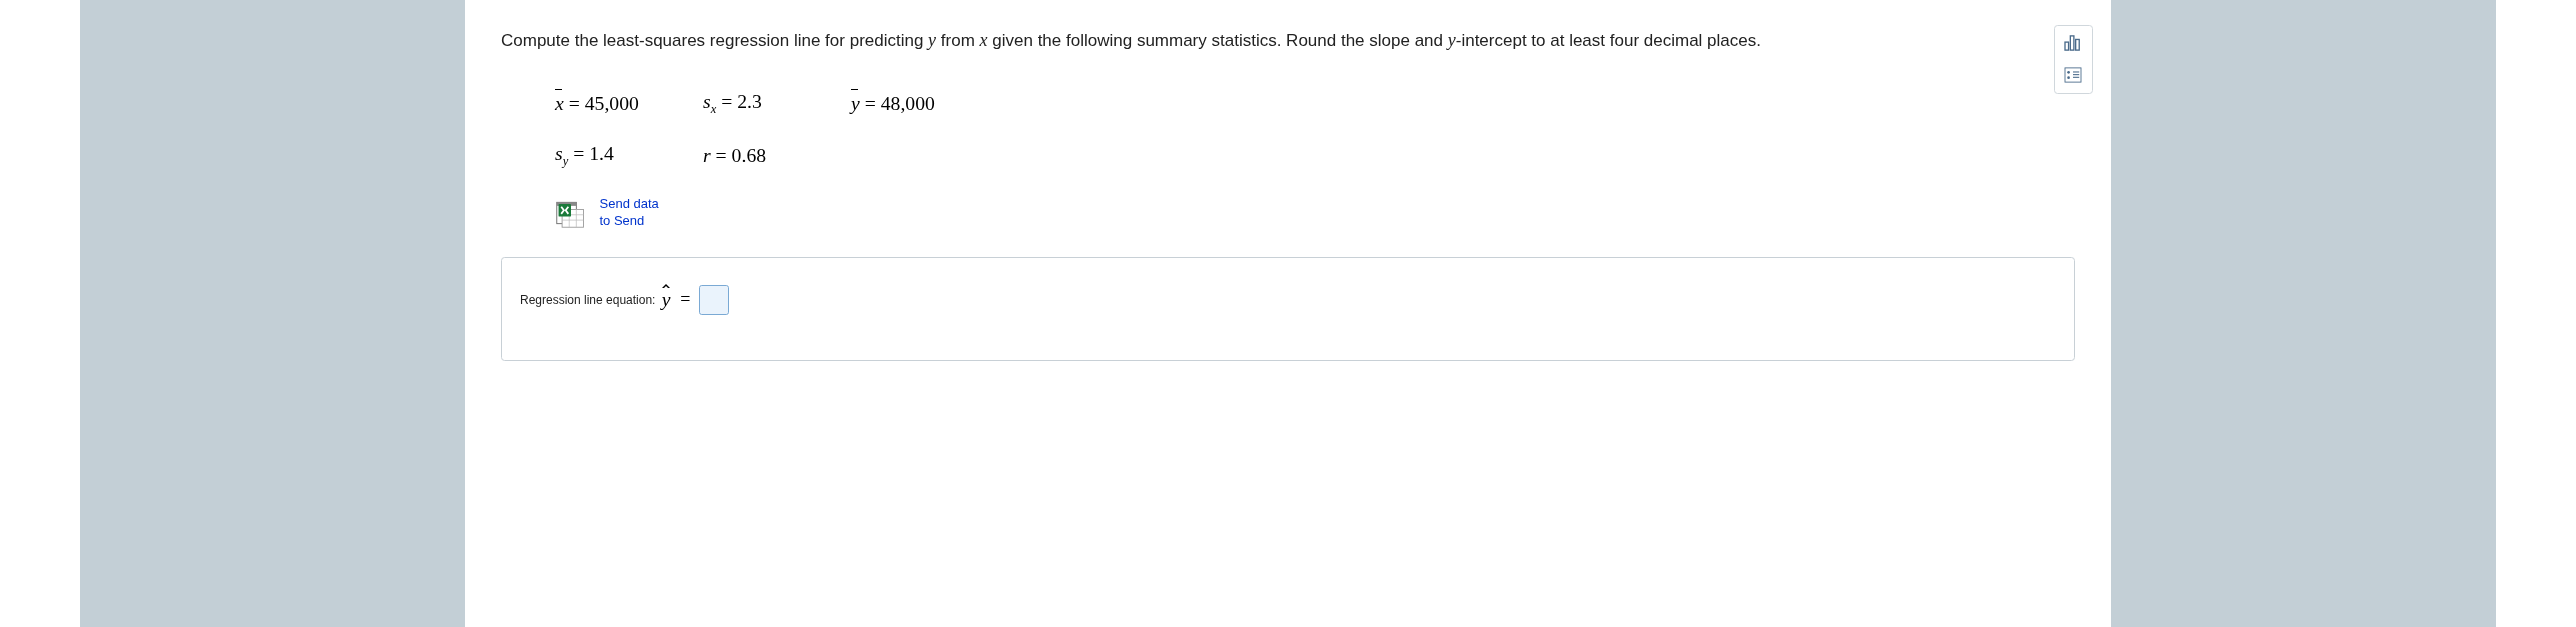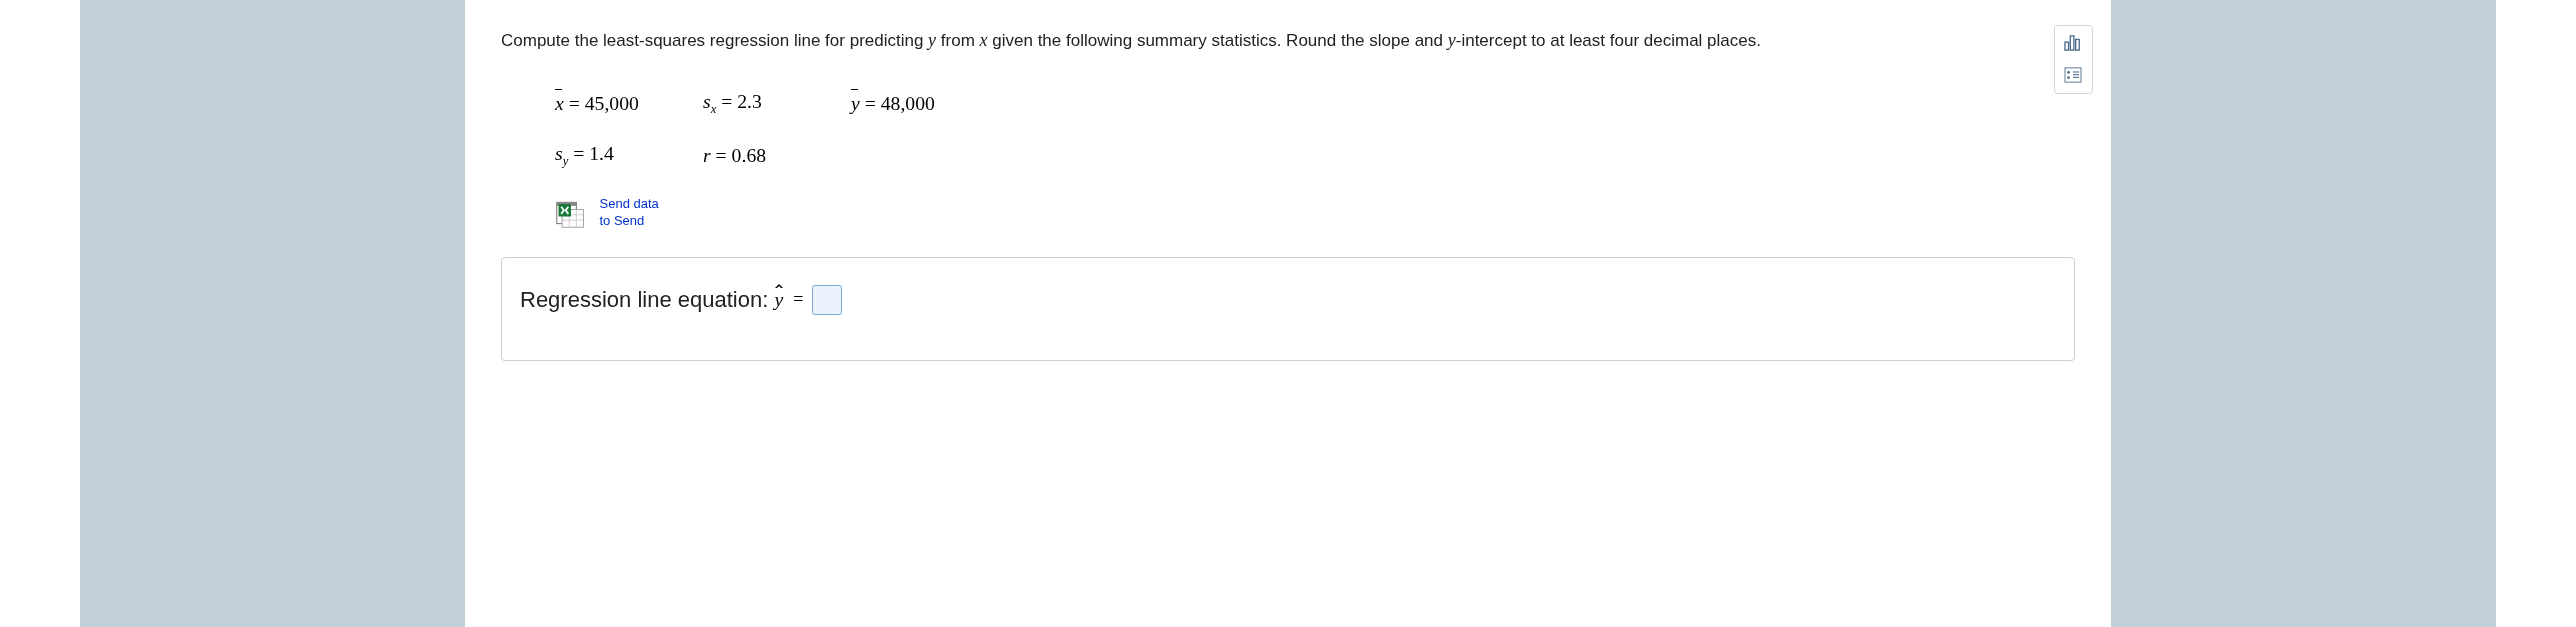--- a/index.html
+++ b/index.html
@@ -101,21 +101,21 @@
     .answer-box {
       border: 0.9px solid #c8d0d6;
       border-radius: 3.6px;
       padding: 27px 18px 45px 18px;
       margin-top: 9px;
       display: flex;
       align-items: center;
       gap: 5.4px;
     }
     .answer-label {
-      font-size: 22px;
+      font-size: 12px;
       color: #222;
     }
     .yhat {
       font-family: Georgia, 'Times New Roman', serif;
       font-style: italic;
       font-size: 19.7px;
       position: relative;
       display: inline-block;
       padding: 0 0.9px;
     }

